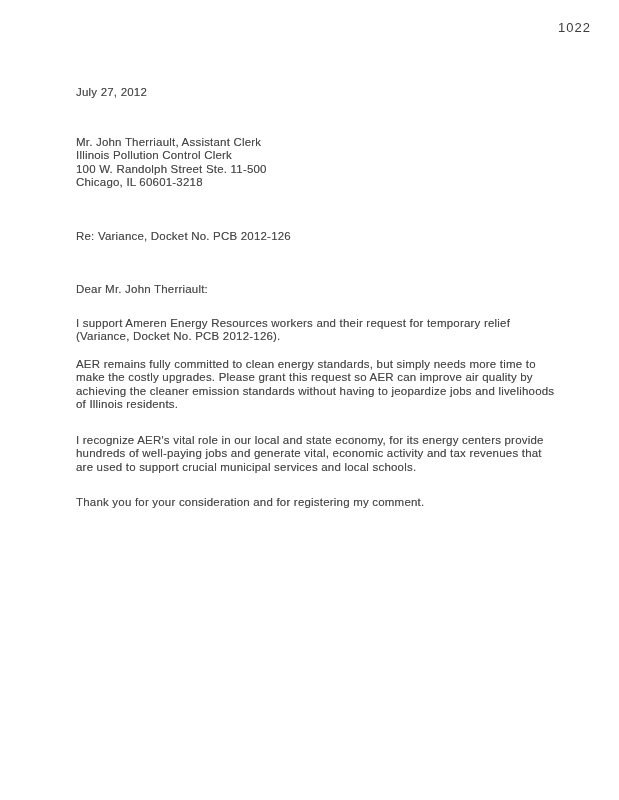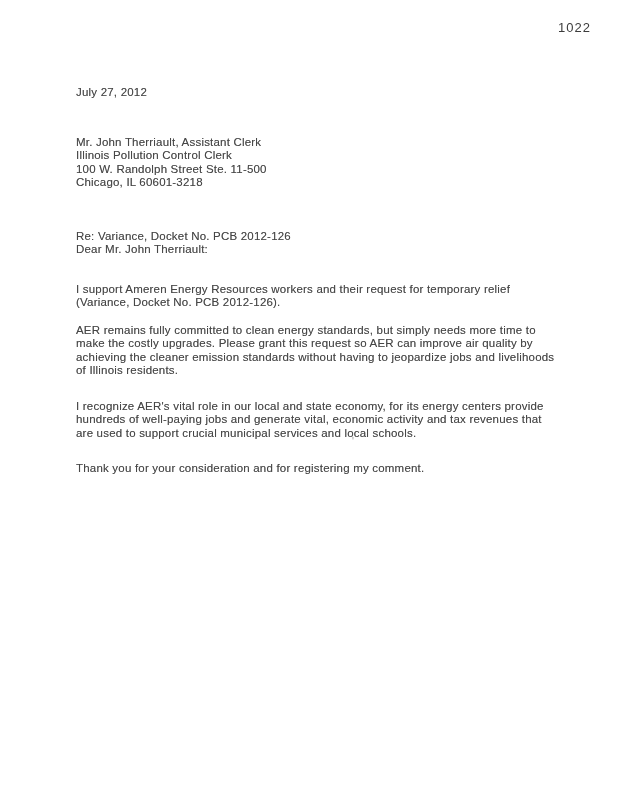--- a/index.html
+++ b/index.html
@@ -32,22 +32,22 @@
     font-size: 11.5px;
     line-height: 13.5px;
     letter-spacing: 0.2px;
     color: #474747;
     text-shadow: 0 0 0.4px rgba(90,90,90,0.55);
   }
   .block { margin: 0; padding: 0; }
   .date-line { margin-bottom: 36px; }
   .recipient-block div { margin: 0; }
   .recipient-block { margin-bottom: 40px; }
-  .re-line { }
-  .salutation { margin-bottom: 26px; }
+  .re-line { margin-bottom: 40px; }
+  .salutation { margin-bottom: 20px; }
   .paragraph { margin: 0 0 14px 0; }
   .paragraph.gap-lg { margin-bottom: 22px; }
   .closing-block { margin-top: 26px; }
   .closing-block div { margin: 0; }
   .scan-artifact {
     position: absolute;
     left: 352px;
     top: 436px;
     font-size: 10px;
     color: #9a9a9a;

